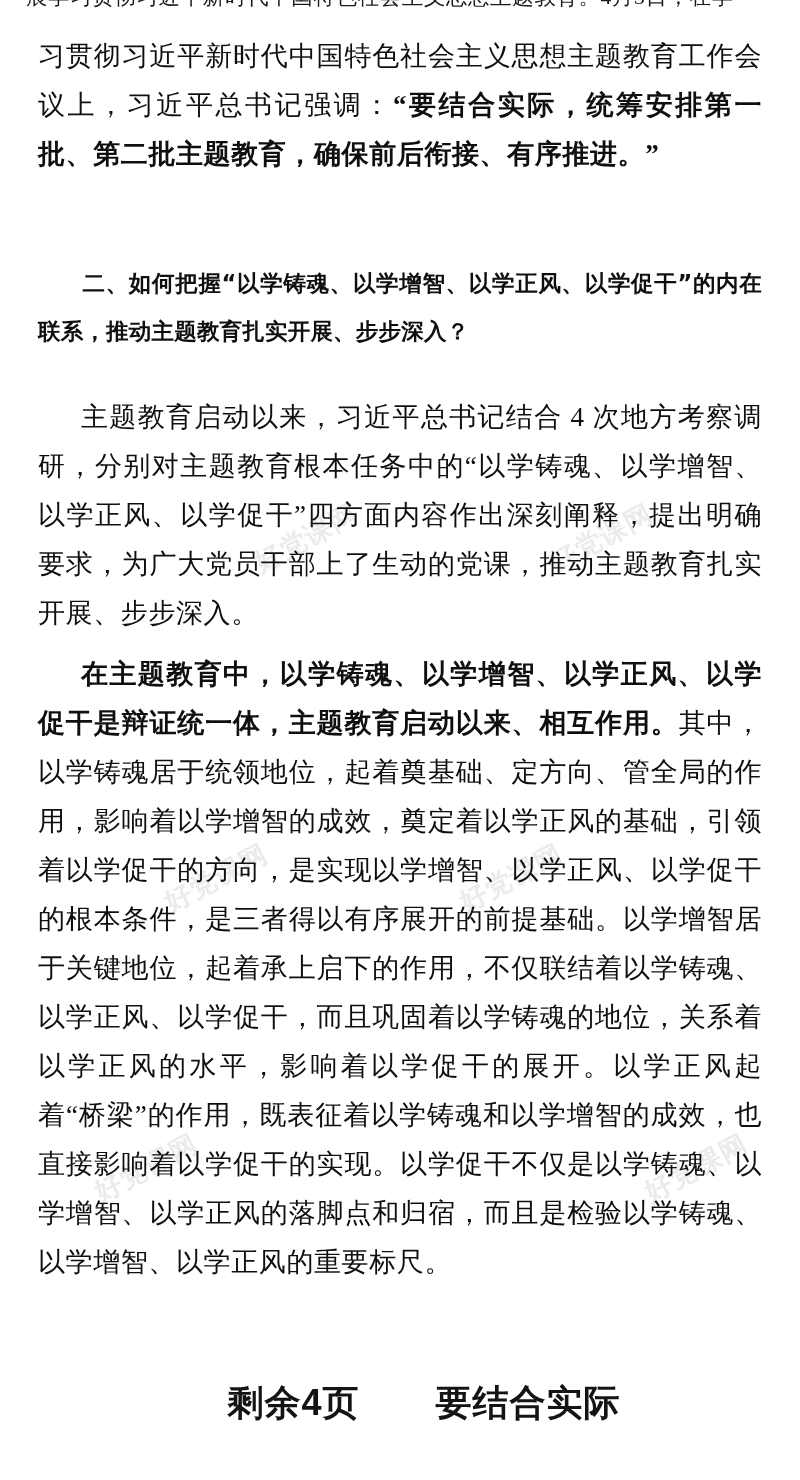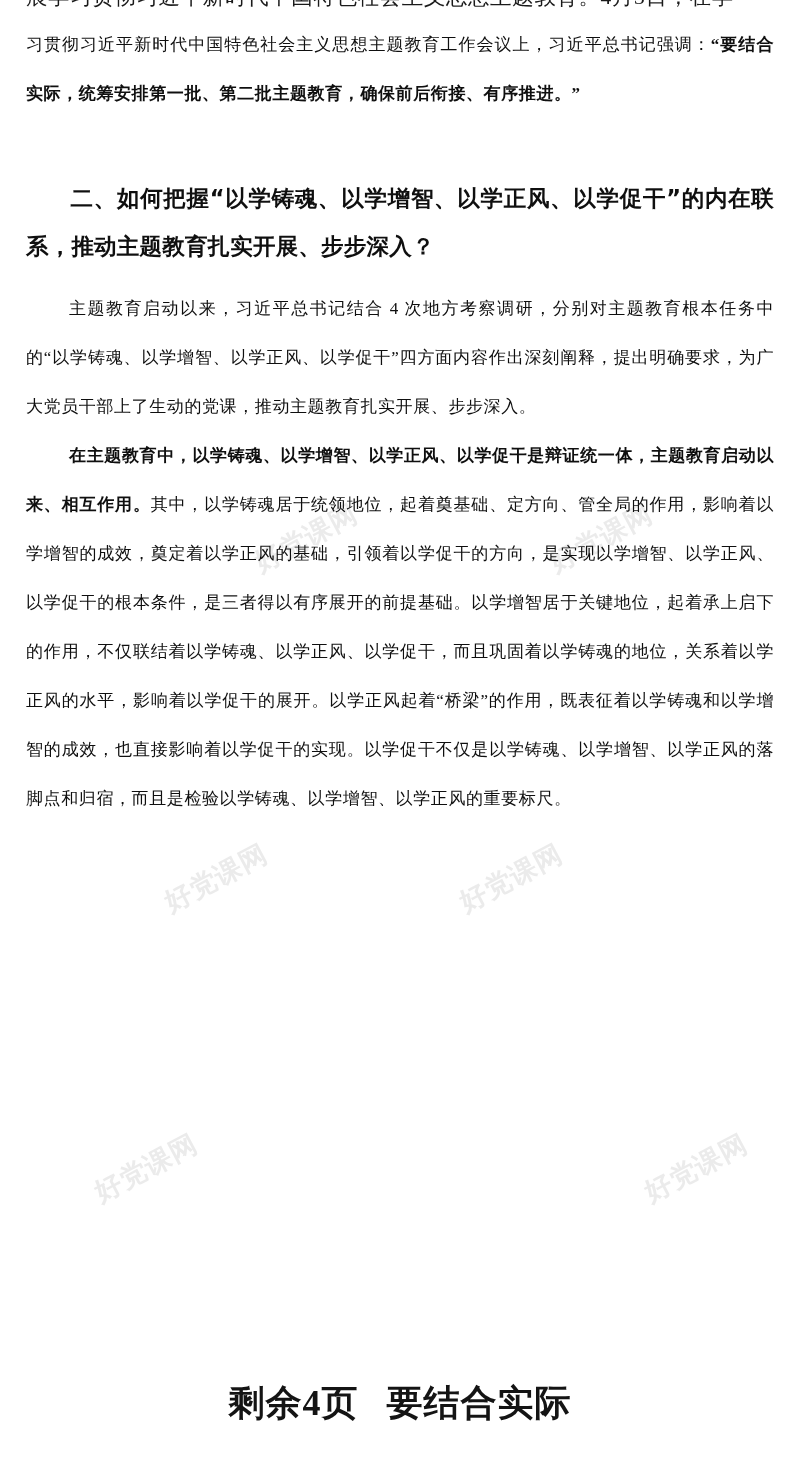--- a/index.html
+++ b/index.html
@@ -40,26 +40,26 @@
     font-weight: 700;
     letter-spacing: 1px;
     transform: rotate(-28deg);
     white-space: nowrap;
   }
 
   
   .para {
     position: relative;
     z-index: 10;
-    font-size: 17px;
+    font-size: 27px;
     line-height: 49px;
     text-align: justify;
     text-justify: inter-ideograph;
     letter-spacing: 0.6px;
-    margin: 0;
+    margin: 12px;
     text-indent: 0;
   }
   .para.indent {
     text-indent: 43px;
   }
   .b { font-weight: 700; }
 
   
   .clipped-top {
     position: relative;
@@ -79,45 +79,46 @@
   }
 
   h2.section-head {
     position: relative;
     z-index: 10;
     font-family: "DejaVu Sans", "Liberation Sans", sans-serif;
     font-size: 22.5px;
     font-weight: 700;
     line-height: 48px;
     letter-spacing: 0.2px;
-    margin: 0;
+    margin: 12px;
     text-align: justify;
     text-justify: inter-ideograph;
   }
   h2.section-head .ind { display: inline-block; width: 44px; }
 
   .spacer-lg { height: 56px; }
   .spacer-sm { height: 14px; }
 
   
   .bottom-banner {
     position: absolute;
     left: 0;
     right: 0;
     bottom: 52px;
     text-align: center;
     z-index: 20;
   }
   .bottom-banner .txt {
     display: inline-block;
-    font-family: Liberation Serif, serif;
+    font-family: Liberation Sans, sans-serif;
     font-size: 36px;
     font-weight: 700;
     color: #141414;
     letter-spacing: 1px;
+    margin-left: 48px;
   }
   .bottom-banner .gap { display: inline-block; width: 28px; }
 </style>
 </head>
 <body>
 
 <div class="page">
 
   <div class="watermark-layer">
     <span class="wm" style="left:250px; top:520px;">好党课网</span>

